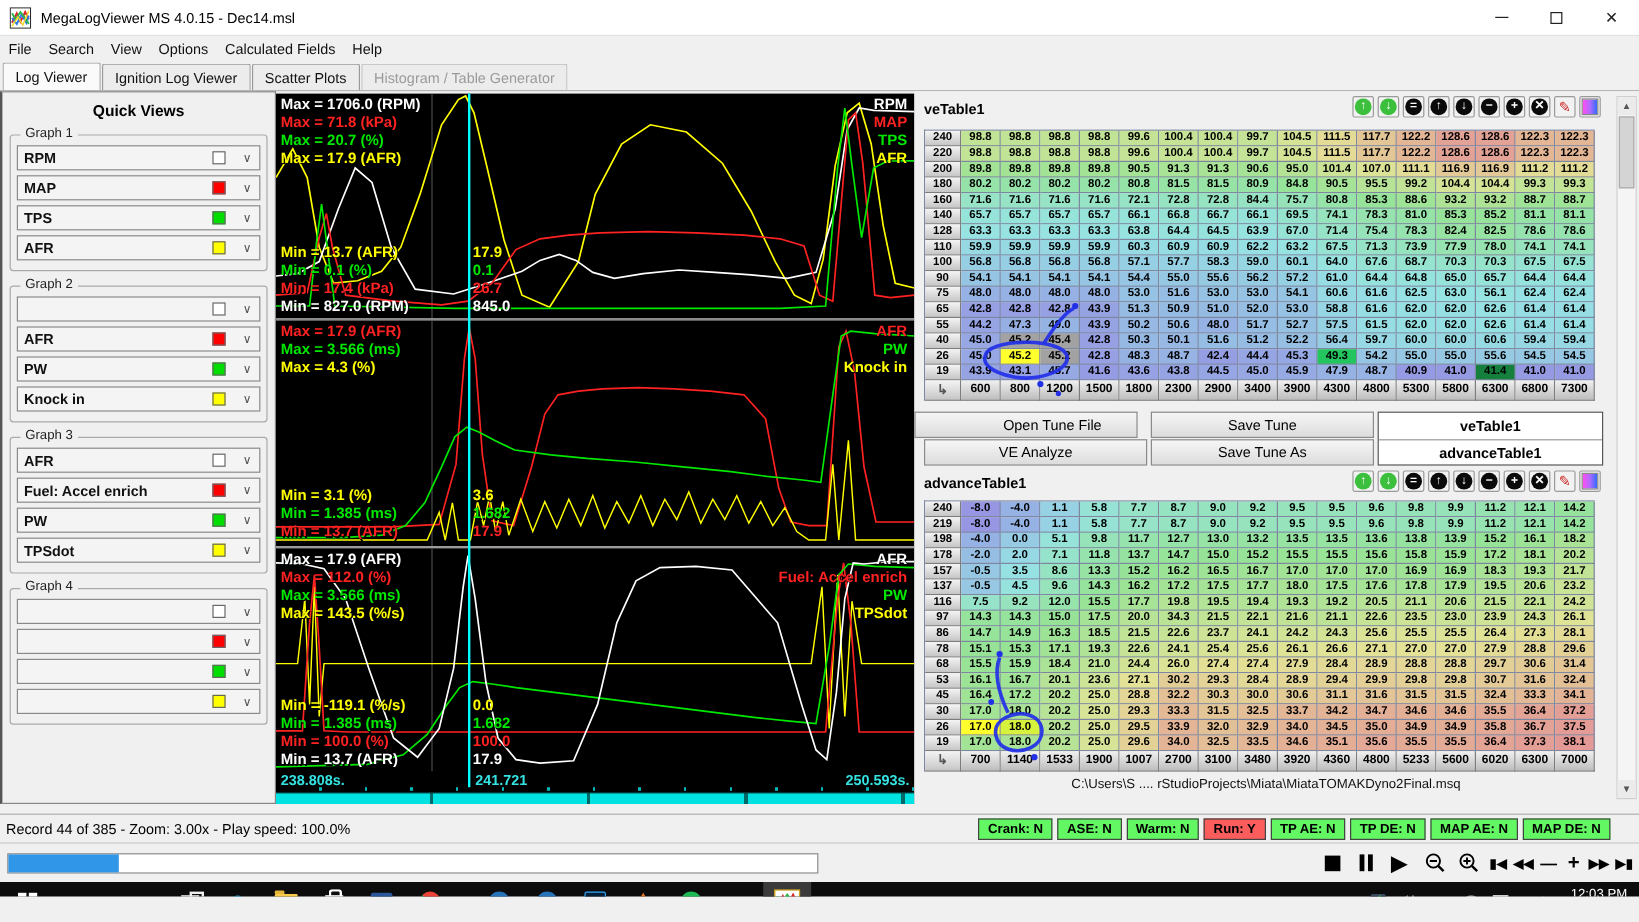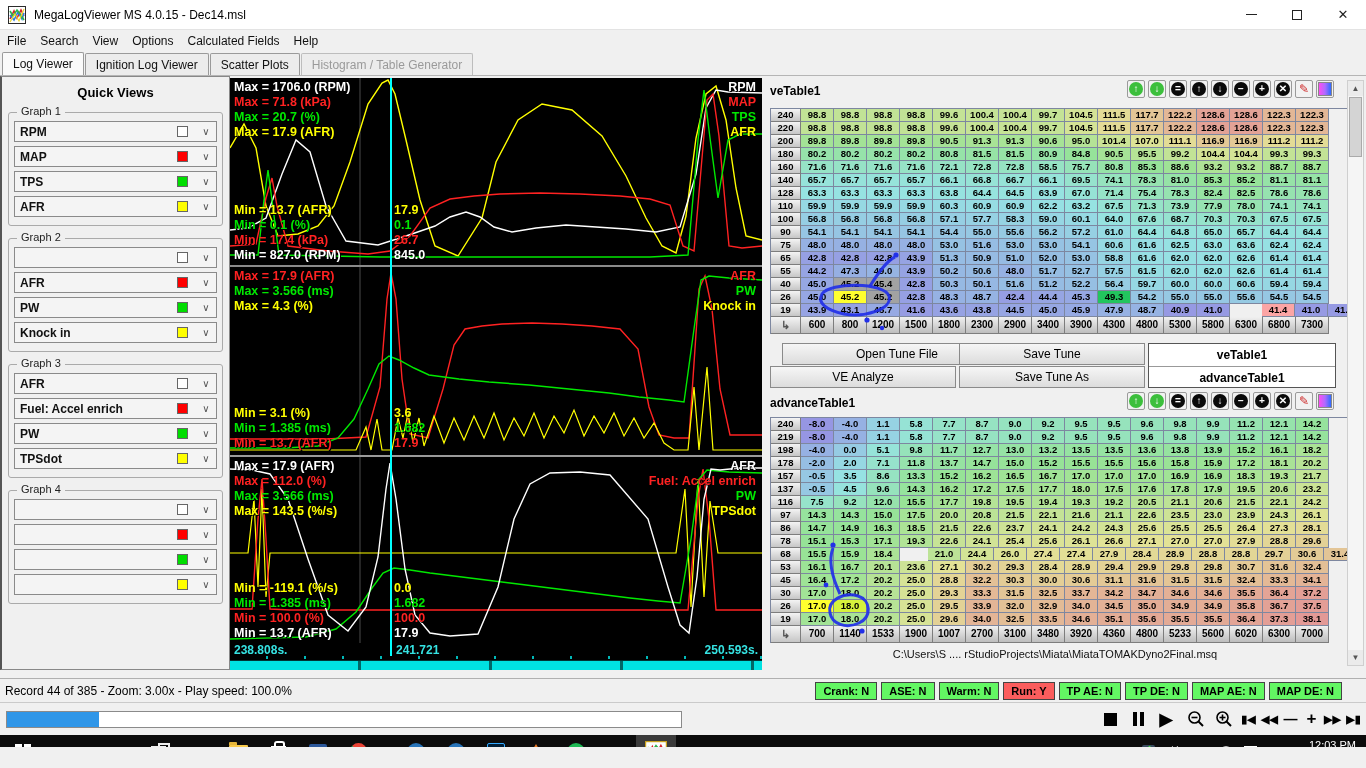--- a/index.html
+++ b/index.html
@@ -458,21 +458,21 @@
           </div>
           <div class="trow">
             <div class="thead-cell">160</div>
             <div class="tcell" style="background: rgb(150, 227, 198);">71.6</div>
             <div class="tcell" style="background: rgb(150, 227, 198);">71.6</div>
             <div class="tcell" style="background: rgb(150, 227, 198);">71.6</div>
             <div class="tcell" style="background: rgb(150, 227, 198);">71.6</div>
             <div class="tcell" style="background: rgb(150, 227, 197);">72.1</div>
             <div class="tcell" style="background: rgb(150, 227, 194);">72.8</div>
             <div class="tcell" style="background: rgb(150, 227, 194);">72.8</div>
-            <div class="tcell" style="background: rgb(150, 227, 196);">58.5</div>
+            <div class="tcell" style="background: rgb(150, 227, 196);">84.4</div>
             <div class="tcell" style="background: rgb(150, 227, 185);">75.7</div>
             <div class="tcell" style="background: rgb(150, 227, 168);">80.8</div>
             <div class="tcell" style="background: rgb(150, 227, 153);">85.3</div>
             <div class="tcell" style="background: rgb(159, 227, 150);">88.6</div>
             <div class="tcell" style="background: rgb(174, 227, 150);">93.2</div>
             <div class="tcell" style="background: rgb(174, 227, 150);">93.2</div>
             <div class="tcell" style="background: rgb(159, 227, 150);">88.7</div>
             <div class="tcell" style="background: rgb(159, 227, 150);">88.7</div>
           </div>
           <div class="trow">
@@ -578,21 +578,21 @@
             <div class="tcell" style="background: rgb(150, 177, 227);">48.0</div>
             <div class="tcell" style="background: rgb(150, 194, 227);">53.0</div>
             <div class="tcell" style="background: rgb(150, 189, 227);">51.6</div>
             <div class="tcell" style="background: rgb(150, 194, 227);">53.0</div>
             <div class="tcell" style="background: rgb(150, 194, 227);">53.0</div>
             <div class="tcell" style="background: rgb(150, 197, 227);">54.1</div>
             <div class="tcell" style="background: rgb(150, 219, 227);">60.6</div>
             <div class="tcell" style="background: rgb(150, 222, 227);">61.6</div>
             <div class="tcell" style="background: rgb(150, 225, 227);">62.5</div>
             <div class="tcell" style="background: rgb(150, 227, 227);">63.0</div>
-            <div class="tcell" style="background: rgb(150, 227, 225);">63.6</div>
+            <div class="tcell" style="background: rgb(150, 227, 225);">56.1</div>
             <div class="tcell" style="background: rgb(150, 225, 227);">62.4</div>
             <div class="tcell" style="background: rgb(150, 225, 227);">62.4</div>
           </div>
           <div class="trow">
             <div class="thead-cell">65</div>
             <div class="tcell" style="background: rgb(150, 160, 227);">42.8</div>
             <div class="tcell" style="background: rgb(150, 160, 227);">42.8</div>
             <div class="tcell" style="background: rgb(150, 160, 227);">42.8</div>
             <div class="tcell" style="background: rgb(150, 163, 227);">43.9</div>
             <div class="tcell" style="background: rgb(150, 188, 227);">51.3</div>
@@ -673,21 +673,21 @@
             <div class="tcell" style="background: rgb(150, 156, 227);">41.6</div>
             <div class="tcell" style="background: rgb(150, 162, 227);">43.6</div>
             <div class="tcell" style="background: rgb(150, 163, 227);">43.8</div>
             <div class="tcell" style="background: rgb(150, 165, 227);">44.5</div>
             <div class="tcell" style="background: rgb(150, 167, 227);">45.0</div>
             <div class="tcell" style="background: rgb(150, 170, 227);">45.9</div>
             <div class="tcell" style="background: rgb(150, 177, 227);">47.9</div>
             <div class="tcell" style="background: rgb(150, 179, 227);">48.7</div>
             <div class="tcell" style="background: rgb(150, 153, 227);">40.9</div>
             <div class="tcell" style="background: rgb(150, 154, 227);">41.0</div>
-            <div class="tcell" style="background: #fca5a5; margin-left: 32px;">41.4</div>
+            <div class="tcell" style="background: #15803d;">41.4</div>
             <div class="tcell" style="background: rgb(150, 154, 227);">41.0</div>
             <div class="tcell" style="background: rgb(150, 154, 227);">41.0</div>
           </div>
           <div class="trow axis">
             <div class="thead-cell">↳</div>
             <div class="tcell">600</div>
             <div class="tcell">800</div>
             <div class="tcell">1200</div>
             <div class="tcell">1500</div>
             <div class="tcell">1800</div>
@@ -705,21 +705,21 @@
           </div>
         </div>
       <svg class="tbl-annotation" style="left:8px; top:32px;" width="566" height="226" viewBox="0 0 566 226">
         <path d="M52,186 C60,174 114,174 119,188 C123,201 94,210 74,206 C56,202 47,195 52,186 Z" fill="none" stroke="#2230e8" stroke-width="3" opacity="0.92"></path>
         <path d="M100,178 C110,162 118,152 125,149" fill="none" stroke="#2230e8" stroke-width="3" opacity="0.92"></path>
         <circle cx="126" cy="147" r="2.6" fill="#2230e8"></circle>
         <circle cx="97" cy="212" r="2.6" fill="#2230e8"></circle>
         <circle cx="112" cy="220" r="2.2" fill="#2230e8"></circle>
       </svg>
 
-      <div class="tune-btn" style="left:20px; top:267px; width:186px;padding-left:44px;">Open Tune File</div>
+      <div class="tune-btn" style="left:0; top:267px; width:186px;padding-left:44px;">Open Tune File</div>
       <div class="tune-btn" style="left:197px; top:267px; width:186px;">Save Tune</div>
       <div class="tune-btn" style="left:8px; top:290px; width:186px;">VE Analyze</div>
       <div class="tune-btn" style="left:197px; top:290px; width:186px;">Save Tune As</div>
       <div id="table-list">
         <div class="tl-item">veTable1</div>
         <div class="tl-item">advanceTable1</div>
       </div>
 
       <div class="tbl-title" style="top:320px;">advanceTable1</div>
       <div class="tbl-toolbar" style="top:316px; right:32px;" id="adv-toolbar">
@@ -889,21 +889,21 @@
             <div class="tcell" style="background: rgb(196, 227, 150);">22.1</div>
             <div class="tcell" style="background: rgb(209, 227, 150);">24.2</div>
           </div>
           <div class="trow">
             <div class="thead-cell">97</div>
             <div class="tcell" style="background: rgb(150, 227, 157);">14.3</div>
             <div class="tcell" style="background: rgb(150, 227, 157);">14.3</div>
             <div class="tcell" style="background: rgb(150, 227, 152);">15.0</div>
             <div class="tcell" style="background: rgb(165, 227, 150);">17.5</div>
             <div class="tcell" style="background: rgb(182, 227, 150);">20.0</div>
-            <div class="tcell" style="background: rgb(187, 227, 150);">20.8</div>
+            <div class="tcell" style="background: rgb(187, 227, 150);">34.3</div>
             <div class="tcell" style="background: rgb(192, 227, 150);">21.5</div>
             <div class="tcell" style="background: rgb(196, 227, 150);">22.1</div>
             <div class="tcell" style="background: rgb(192, 227, 150);">21.6</div>
             <div class="tcell" style="background: rgb(189, 227, 150);">21.1</div>
             <div class="tcell" style="background: rgb(199, 227, 150);">22.6</div>
             <div class="tcell" style="background: rgb(205, 227, 150);">23.5</div>
             <div class="tcell" style="background: rgb(202, 227, 150);">23.0</div>
             <div class="tcell" style="background: rgb(207, 227, 150);">23.9</div>
             <div class="tcell" style="background: rgb(210, 227, 150);">24.3</div>
             <div class="tcell" style="background: rgb(222, 227, 150);">26.1</div>
@@ -944,21 +944,21 @@
             <div class="tcell" style="background: rgb(227, 226, 150);">27.0</div>
             <div class="tcell" style="background: rgb(227, 220, 150);">27.9</div>
             <div class="tcell" style="background: rgb(227, 214, 150);">28.8</div>
             <div class="tcell" style="background: rgb(227, 209, 150);">29.6</div>
           </div>
           <div class="trow">
             <div class="thead-cell">68</div>
             <div class="tcell" style="background: rgb(152, 227, 150);">15.5</div>
             <div class="tcell" style="background: rgb(155, 227, 150);">15.9</div>
             <div class="tcell" style="background: rgb(171, 227, 150);">18.4</div>
-            <div class="tcell" style="background: rgb(188, 227, 150); margin-left: 28px;">21.0</div>
+            <div class="tcell" style="background: rgb(188, 227, 150);">21.0</div>
             <div class="tcell" style="background: rgb(211, 227, 150);">24.4</div>
             <div class="tcell" style="background: rgb(221, 227, 150);">26.0</div>
             <div class="tcell" style="background: rgb(227, 224, 150);">27.4</div>
             <div class="tcell" style="background: rgb(227, 224, 150);">27.4</div>
             <div class="tcell" style="background: rgb(227, 220, 150);">27.9</div>
             <div class="tcell" style="background: rgb(227, 217, 150);">28.4</div>
             <div class="tcell" style="background: rgb(227, 214, 150);">28.9</div>
             <div class="tcell" style="background: rgb(227, 214, 150);">28.8</div>
             <div class="tcell" style="background: rgb(227, 214, 150);">28.8</div>
             <div class="tcell" style="background: rgb(227, 208, 150);">29.7</div>

